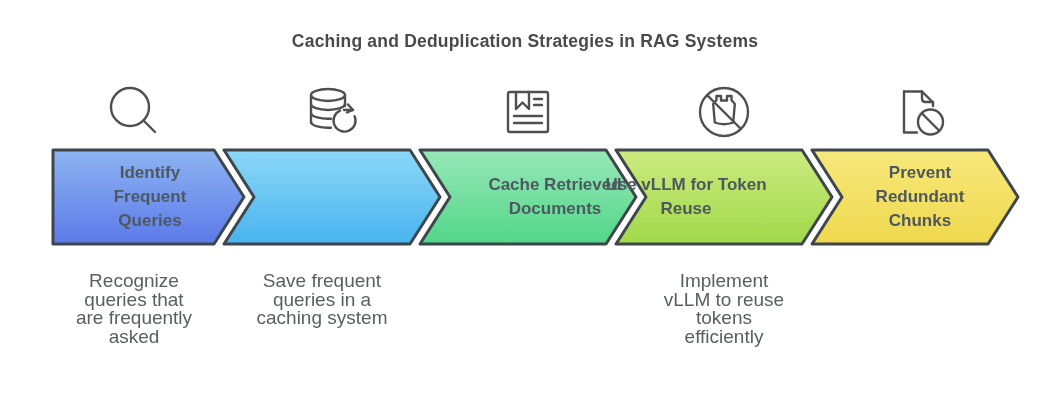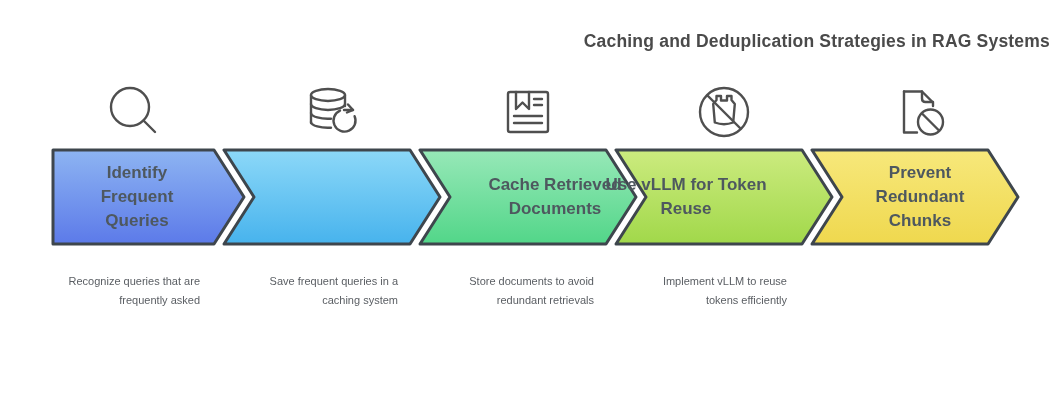--- a/index.html
+++ b/index.html
@@ -2,36 +2,36 @@
 <html><head>
 <meta charset="utf-8">
 <style>
   html,body { margin:0; padding:0; background:#ffffff; }
   .canvas {
     position:relative; width:1050px; height:405px; background:#ffffff;
     font-family:"Liberation Sans", sans-serif; overflow:hidden;
   }
   .title {
     position:absolute; left:0; top:31px; width:1050px; margin:0;
-    text-align:right; font-size:17.5px; font-weight:bold; color:#4a4a4a;
+    text-align:center; font-size:17.5px; font-weight:bold; color:#4a4a4a;
     letter-spacing:0.2px;
   }
   .arrows { position:absolute; left:0; top:0; }
   .arrow { stroke-width:3; stroke-linejoin:round; }
   .icon { position:absolute; width:56px; height:56px; top:84px; }
   .icon svg { display:block; }
   .step-label {
     position:absolute; top:150px; height:94px;
     display:flex; align-items:center; justify-content:center;
     text-align:center; font-size:17px; font-weight:bold; color:#4e585f;
     line-height:24px;
   }
   .step-desc {
     position:absolute; top:272px;
-    text-align:right; font-size:11px; color:#5a5e63; line-height:18.5px;
+    text-align:center; font-size:19px; color:#5a5e63; line-height:18.5px;
   }
 </style>
 </head>
 <body>
 
 <div class="canvas">
 
   <h1 class="title">Caching and Deduplication Strategies in RAG Systems</h1>
 
   <svg class="arrows" width="1050" height="405" viewBox="0 0 1050 405">
@@ -65,54 +65,53 @@
   </svg>
 
   <div class="icon" style="left:106px">
     <svg width="56" height="56" viewBox="0 0 56 56">
       <g fill="none" stroke-width="2.4" stroke-linecap="round" stroke-linejoin="round" stroke="#4f4f4f">
         <circle cx="24" cy="23" r="19"></circle>
         <line x1="37.5" y1="36.5" x2="49" y2="48"></line>
       </g>
     </svg>
   </div>
-  <div class="step-label" style="left:82px; width:110px">Identify Frequent Queries</div>
+  <div class="step-label" style="left:95px; width:110px">Identify Frequent Queries</div>
   <div class="step-desc" style="left:68px; width:132px">Recognize queries that are frequently asked</div>
 
   <div class="icon" style="left:304px">
     <svg width="56" height="56" viewBox="0 0 56 56">
       <g fill="none" stroke-width="2.4" stroke-linecap="round" stroke-linejoin="round" stroke="#4f4f4f">
         <ellipse cx="24" cy="11" rx="17" ry="6"></ellipse>
         <path d="M7,11 V39"></path>
         <path d="M41,11 V22"></path>
         <path d="M7,20 a17,6 0 0 0 34,0"></path>
         <path d="M7,29 a17,6 0 0 0 20,5.7"></path>
         <path d="M7,38 a17,6 0 0 0 20,5.7"></path>
         <path d="M36,26.6 a11,11 0 1 0 14.6,5.6"></path>
         <path d="M40,26 h9"></path>
         <polyline points="44,20.5 49,26 43,28.5"></polyline>
       </g>
     </svg>
   </div>
-  <div class="step-desc" style="left:266px; width:132px">Save frequent queries in a caching system</div>
+  <div class="step-desc" style="left:256px; width:132px">Save frequent queries in a caching system</div>
 
   <div class="icon" style="left:500px">
     <svg width="56" height="56" viewBox="0 0 56 56">
       <g fill="none" stroke-width="2.4" stroke-linecap="round" stroke-linejoin="round" stroke="#4f4f4f">
         <rect x="8" y="8" width="40" height="40" rx="2"></rect>
         <path d="M16,8 V25 l6.5,-6.5 6.5,6.5 V8"></path>
         <line x1="34" y1="15" x2="42" y2="15"></line>
         <line x1="34" y1="21" x2="42" y2="21"></line>
         <line x1="14" y1="32" x2="42" y2="32"></line>
         <line x1="14" y1="39" x2="42" y2="39"></line>
       </g>
     </svg>
   </div>
   <div class="step-label" style="left:485px; width:140px">Cache Retrieved Documents</div>
-  <div class="step-desc" style="left:462px; width:132px">Store documents to avoid redundant retrievals</div>
 
   <div class="icon" style="left:696px">
     <svg width="56" height="56" viewBox="0 0 56 56">
       <g fill="none" stroke-width="2.4" stroke-linecap="round" stroke-linejoin="round" stroke="#4f4f4f">
         <circle cx="28" cy="28" r="24"></circle>
         <path d="M20.5,12 L25,12 L25,16.5 L31,16.5 L31,12 L35.5,12 L35.5,16 L38.8,20 L37.2,38.5 Q28,42 18.8,38.5 L17.2,20 L20.5,16 Z"></path>
         <line x1="11.5" y1="11.5" x2="44.5" y2="44.5"></line>
       </g>
     </svg>
   </div>

